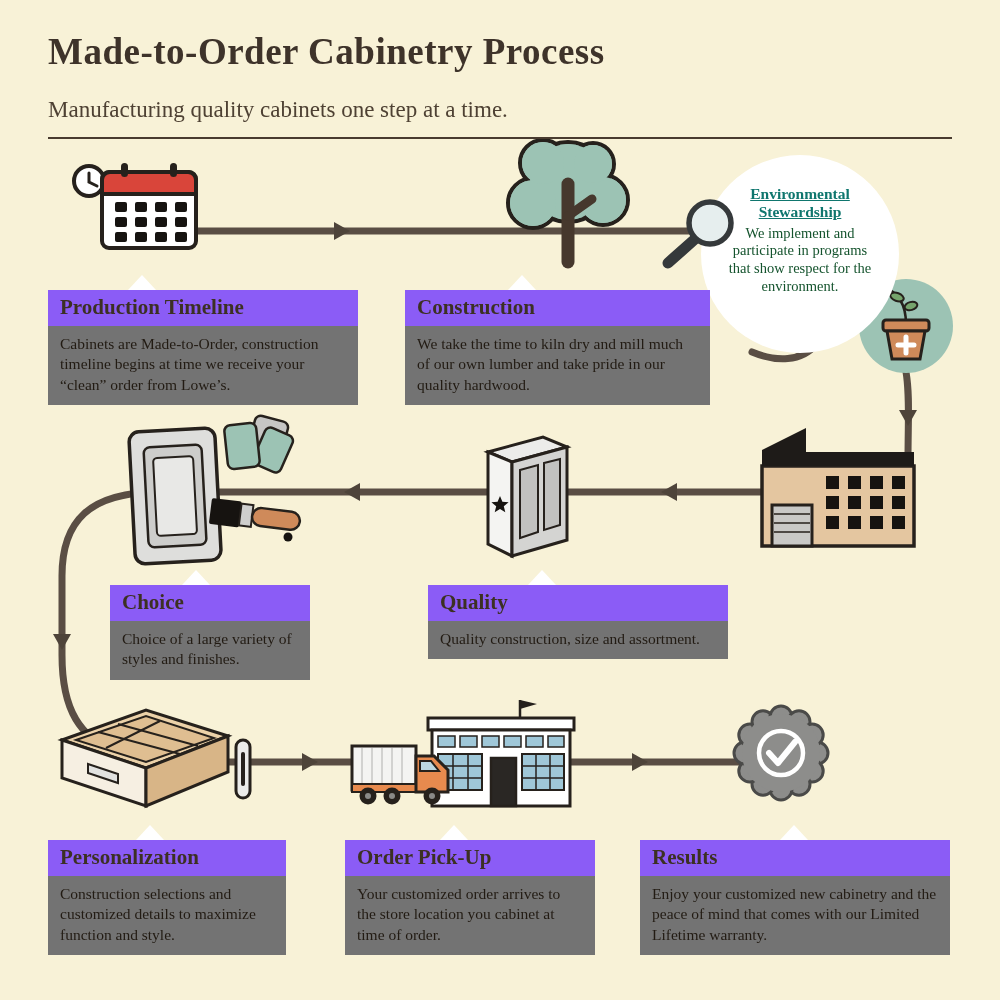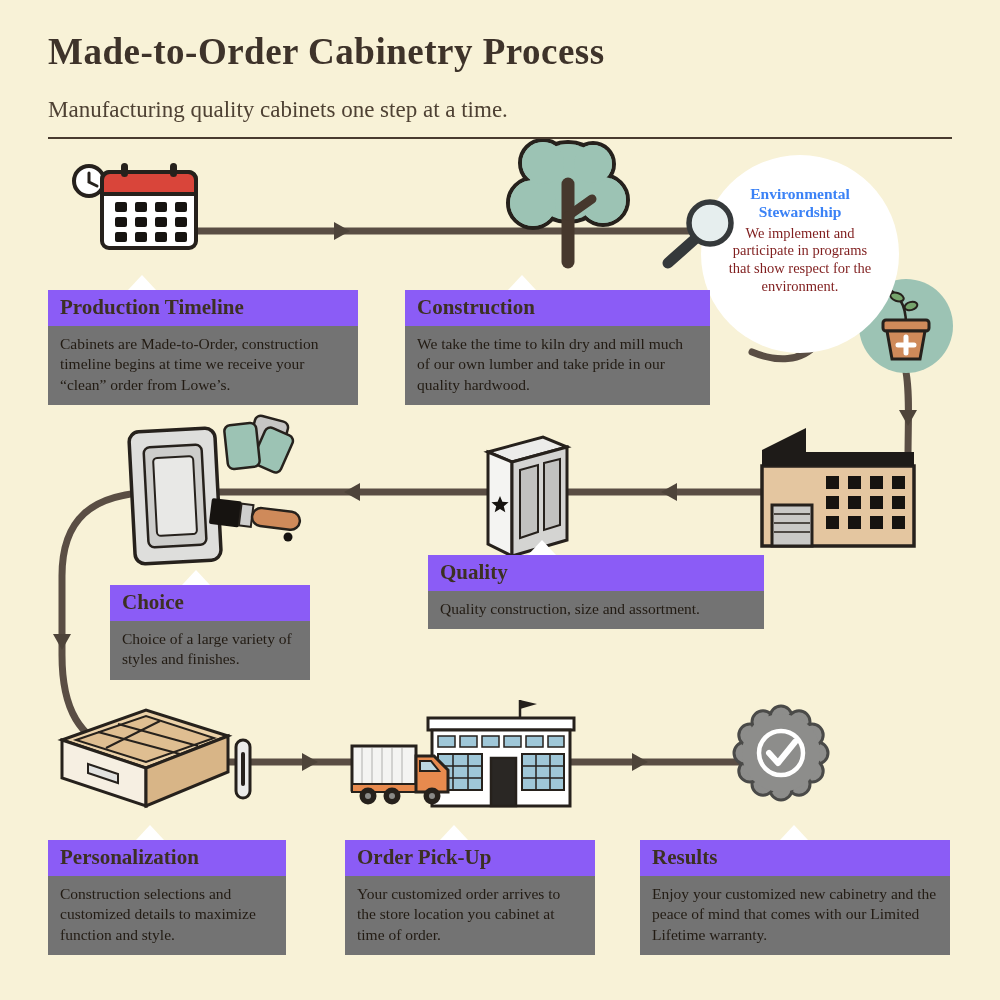--- a/index.html
+++ b/index.html
@@ -11,22 +11,22 @@
   #hdr h1{margin:0;font-size:37px;font-weight:bold;color:#3e332a;letter-spacing:.5px;}
   #hdr .sub{margin-top:24px;font-size:23px;color:#4e4133;}
   #hdr .rule{margin-top:14px;border-top:2px solid #493c2f;width:100%;}
   
   .step{position:absolute;z-index:4;}
   .tail{position:absolute;top:-15px;width:0;height:0;border-left:14px solid transparent;border-right:14px solid transparent;border-bottom:15px solid #ffffff;}
   .step-label{background:#8b5cf6;padding:5px 12px 6px 12px;font-size:21px;font-weight:bold;color:#3c3023;box-sizing:border-box;width:100%;}
   .step-desc{background:#737373;padding:8px 12px 10px 12px;font-size:15.5px;line-height:1.32;color:#221b13;box-sizing:border-box;width:100%;}
   
   #env{position:absolute;left:701px;top:155px;width:198px;height:198px;border-radius:50%;background:#ffffff;z-index:2;text-align:center;box-sizing:border-box;padding:30px 20px 0 20px;}
-  #env .env-title{color:#3b82f6;font-weight:bold;font-size:15.5px;line-height:1.15;}
-  #env .env-body{margin-top:4px;color:#7f1d1d;font-size:14.5px;line-height:1.22;}
+  #env .env-title{color:#0f766e;font-weight:bold;font-size:15.5px;line-height:1.15;text-decoration:underline;}
+  #env .env-body{margin-top:4px;color:#14532d;font-size:14.5px;line-height:1.22;}
   #mag{z-index:3;}
   svg{display:block;}
 </style>
 </head>
 <body>
 
 <div id="canvas">
 
   <svg class="layer" viewBox="0 0 1000 1000" style="z-index:1">
 
@@ -244,21 +244,21 @@
     <div class="step-label">Construction</div>
     <div class="step-desc">We take the time to kiln dry and mill much of our own lumber and take pride in our quality hardwood.</div>
   </div>
 
   <div class="step" style="left:110px;top:585px;width:200px">
     <div class="tail" style="left:72px"></div>
     <div class="step-label">Choice</div>
     <div class="step-desc">Choice of a large variety of styles and finishes.</div>
   </div>
 
-  <div class="step" style="left:428px;top:555px;width:336px">
+  <div class="step" style="left:428px;top:585px;width:300px">
     <div class="tail" style="left:100px"></div>
     <div class="step-label">Quality</div>
     <div class="step-desc">Quality construction, size and assortment.</div>
   </div>
 
 
   <div class="step" style="left:48px;top:840px;width:238px">
     <div class="tail" style="left:88px"></div>
     <div class="step-label">Personalization</div>
     <div class="step-desc">Construction selections and customized details to maximize function and style.</div>

